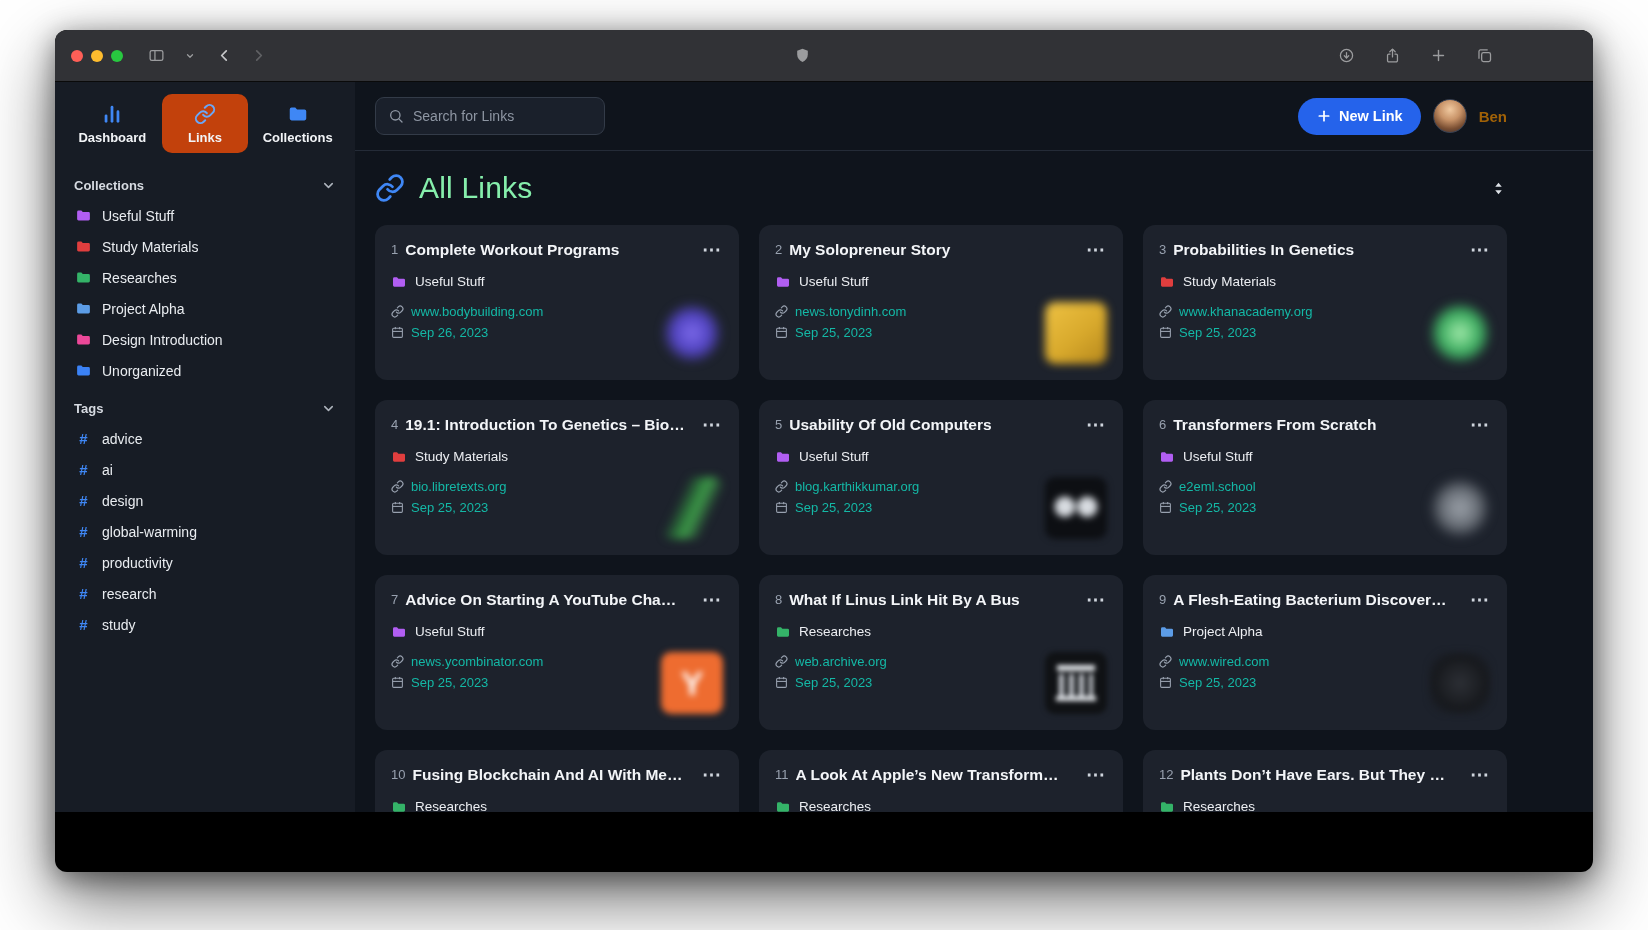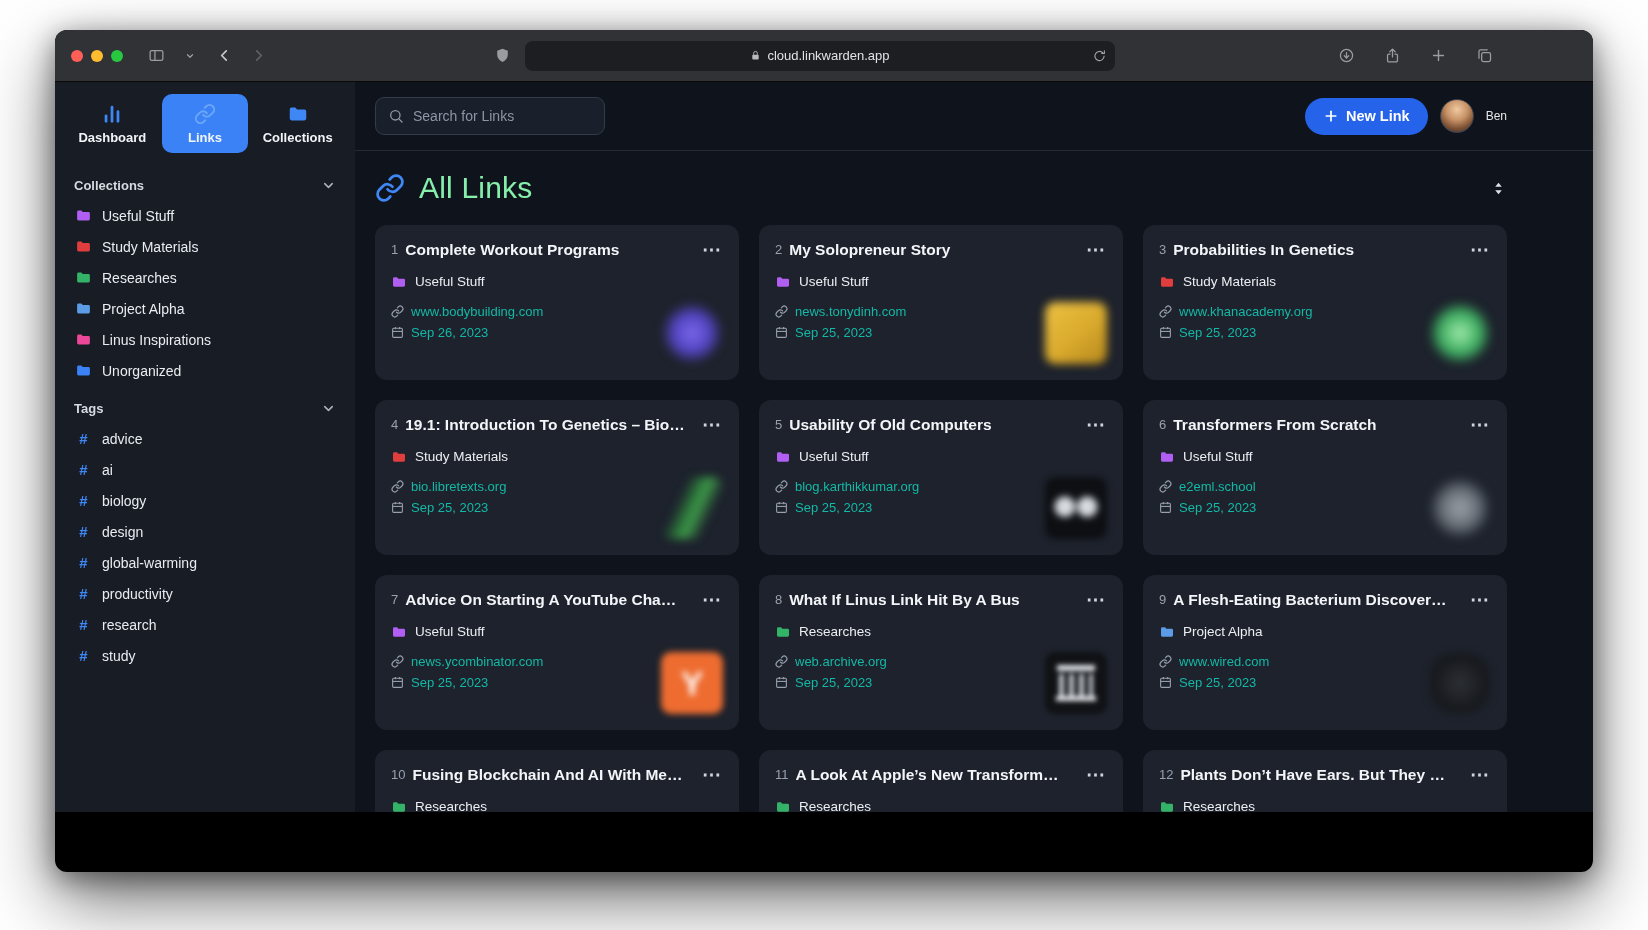--- a/index.html
+++ b/index.html
@@ -27,21 +27,21 @@
   .reload svg{width:13px;height:13px}
   .chrome-right{display:flex;align-items:center;gap:20px;padding-right:80px}
 
   
   .app{height:730px;flex:0 0 730px;display:flex;background:#0f141c;overflow:hidden}
 
   
   .sidebar{width:300px;flex:0 0 300px;background:#171c25;padding:12px 14px;overflow:hidden}
   .topnav{display:flex;gap:6px;margin-bottom:18px}
   .nav-item{flex:1;display:flex;flex-direction:column;align-items:center;gap:5px;padding:9px 4px 8px;border-radius:10px;cursor:pointer}
-  .nav-item.active{background:#3b82f6}
+  .nav-item.active{background:#c2410c}
   .nicon{display:inline-flex;color:#3f87f5}
   .nicon svg{width:22px;height:22px}
   .nav-item.active .nicon{color:#6aa6f8}
   .nlabel{font-size:13px;font-weight:700;color:#f2f4f7}
   .section-head{display:flex;align-items:center;justify-content:space-between;padding:7px 5px;margin-top:8px;color:#d6dae1;font-size:13px;font-weight:700;cursor:pointer}
   .schev{display:inline-flex;color:#aeb4bd}
   .schev svg{width:15px;height:15px}
   .side-list{display:flex;flex-direction:column}
   .side-item{display:flex;align-items:center;gap:10px;padding:7px 6px;border-radius:8px;cursor:pointer}
   .side-label{font-size:14px;color:#e9ecf0}
@@ -56,21 +56,21 @@
   .main-header{display:flex;align-items:center;justify-content:space-between;padding:15px 86px 15px 20px;border-bottom:1px solid #242b37}
   .search-box{width:230px;height:38px;background:#1a202b;border:1px solid #333b48;border-radius:9px;display:flex;align-items:center;gap:9px;padding:0 12px;color:#8e96a3}
   .search-box svg{width:16px;height:16px}
   .search-box input{background:transparent;border:none;outline:none;color:#e5e9ef;font-size:14px;flex:1;font-family:inherit;min-width:0}
   .search-box input::placeholder{color:#8e96a3}
   .header-right{display:flex;align-items:center;gap:12px}
   .newlink{display:inline-flex;align-items:center;gap:7px;background:#2563eb;color:#fff;font-weight:700;font-size:14.5px;border:none;border-radius:19px;height:37px;padding:0 18px;cursor:pointer;font-family:inherit}
   .newlink svg{width:16px;height:16px}
   .avatar{width:34px;height:34px;border-radius:50%;border:1px solid #3a4252;
           background:radial-gradient(circle at 50% 30%,#f0c9a0 0%,#c89368 38%,#7a4f33 70%,#2e2a33 100%)}
-  .user-name{color:#e5e5e5;font-weight:400;font-size:12px}
+  .user-name{color:#a16207;font-weight:700;font-size:15px}
 
   .title-row{display:flex;align-items:center;gap:14px;padding:20px 86px 6px 20px}
   .page-icon{display:inline-flex;color:#3f87f5}
   .page-icon svg{width:30px;height:30px}
   .page-title{color:#86efac;font-size:30px;font-weight:500;flex:1;letter-spacing:.2px}
   .sort-btn{background:none;border:none;color:#dfe3e8;cursor:pointer;display:inline-flex}
   .sort-btn svg{width:17px;height:17px}
 
   
   .grid{display:grid;grid-template-columns:repeat(3,1fr);gap:20px;padding:14px 86px 20px 20px;flex:1;overflow:hidden;align-content:start}
@@ -135,35 +135,20 @@
           <polyline points="9.5 5.5 16 12 9.5 18.5"></polyline>
         </svg>
     </span>
 
     <div class="chrome-center">
       <span class="cicon">
         <svg viewBox="0 0 24 24" fill="currentColor">
             <path d="M12 2.5l7.5 2.8v5.2c0 4.8-3.2 8.6-7.5 10.5-4.3-1.9-7.5-5.7-7.5-10.5V5.3z"></path>
           </svg>
       </span>
-      <div class="urlbar">
-        <span class="lock">
-          <svg viewBox="0 0 24 24" fill="currentColor">
-              <rect x="5" y="10.5" width="14" height="10" rx="2"></rect>
-              <path d="M8 10.5V7a4 4 0 0 1 8 0v3.5" fill="none" stroke="currentColor" stroke-width="2"></path>
-            </svg>
-        </span>
-        <span>cloud.linkwarden.app</span>
-        <span class="reload">
-          <svg viewBox="0 0 24 24" fill="none" stroke="currentColor" stroke-width="2" stroke-linecap="round">
-              <path d="M20.5 12a8.5 8.5 0 1 1-2.5-6"></path>
-              <polyline points="21 2.5 21 7.5 16 7.5"></polyline>
-            </svg>
-        </span>
-      </div>
     </div>
 
     <div class="chrome-right">
       <span class="cicon">
         <svg viewBox="0 0 24 24" fill="none" stroke="currentColor" stroke-width="1.8" stroke-linecap="round" stroke-linejoin="round">
             <circle cx="12" cy="12" r="8.6"></circle>
             <line x1="12" y1="8" x2="12" y2="15.3"></line>
             <polyline points="8.9 12.4 12 15.5 15.1 12.4"></polyline>
           </svg>
       </span>
@@ -267,21 +252,21 @@
             </span>
             <span class="side-label">Project Alpha</span>
           </div>
 
           <div class="side-item">
             <span class="cfolder" style="color: rgb(236, 72, 153);">
               <svg viewBox="0 0 24 24" fill="currentColor">
                 <path d="M3 7a2 2 0 0 1 2-2h4l2 2h8a2 2 0 0 1 2 2v8a2 2 0 0 1-2 2H5a2 2 0 0 1-2-2z"></path>
               </svg>
             </span>
-            <span class="side-label">Linus Inspirations</span>
+            <span class="side-label">Design Introduction</span>
           </div>
 
           <div class="side-item">
             <span class="cfolder" style="color: rgb(59, 130, 246);">
               <svg viewBox="0 0 24 24" fill="currentColor">
                 <path d="M3 7a2 2 0 0 1 2-2h4l2 2h8a2 2 0 0 1 2 2v8a2 2 0 0 1-2 2H5a2 2 0 0 1-2-2z"></path>
               </svg>
             </span>
             <span class="side-label">Unorganized</span>
           </div>
@@ -301,24 +286,20 @@
           <div class="side-item">
             <span class="hash"></span>
             <span class="side-label">advice</span>
           </div>
 
           <div class="side-item">
             <span class="hash"></span>
             <span class="side-label">ai</span>
           </div>
 
-          <div class="side-item">
-            <span class="hash"></span>
-            <span class="side-label">biology</span>
-          </div>
 
           <div class="side-item">
             <span class="hash"></span>
             <span class="side-label">design</span>
           </div>
 
           <div class="side-item">
             <span class="hash"></span>
             <span class="side-label">global-warming</span>
           </div>

